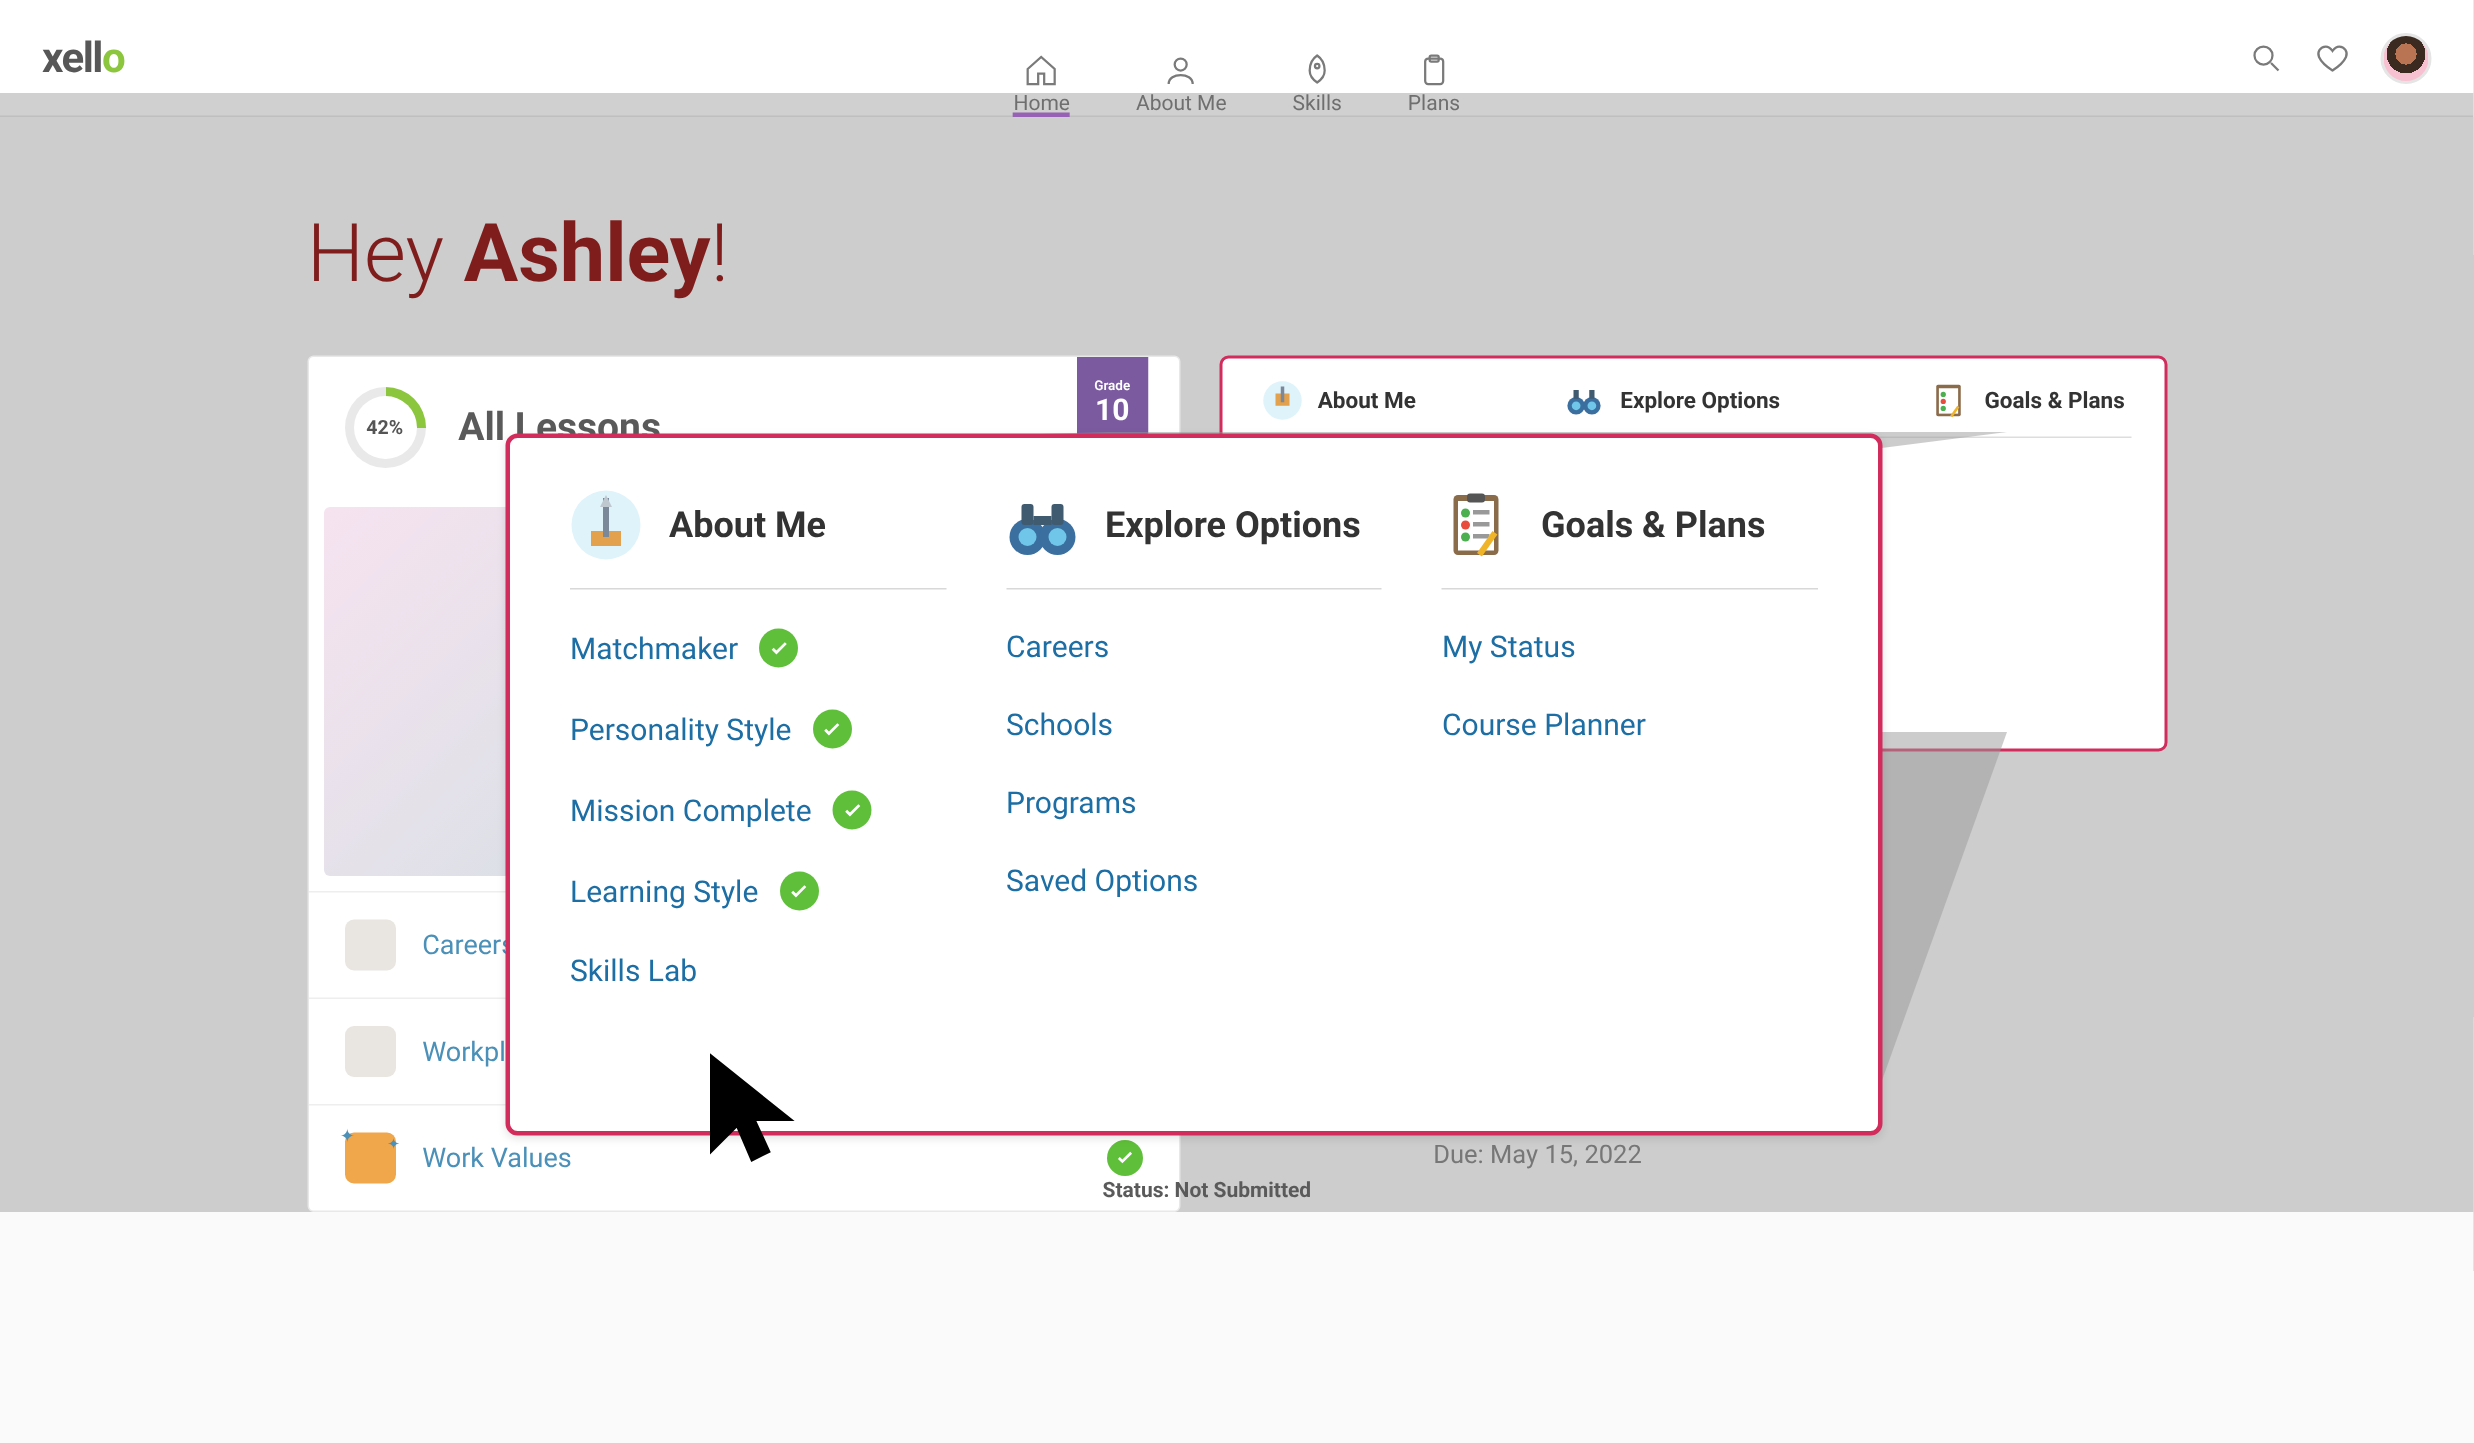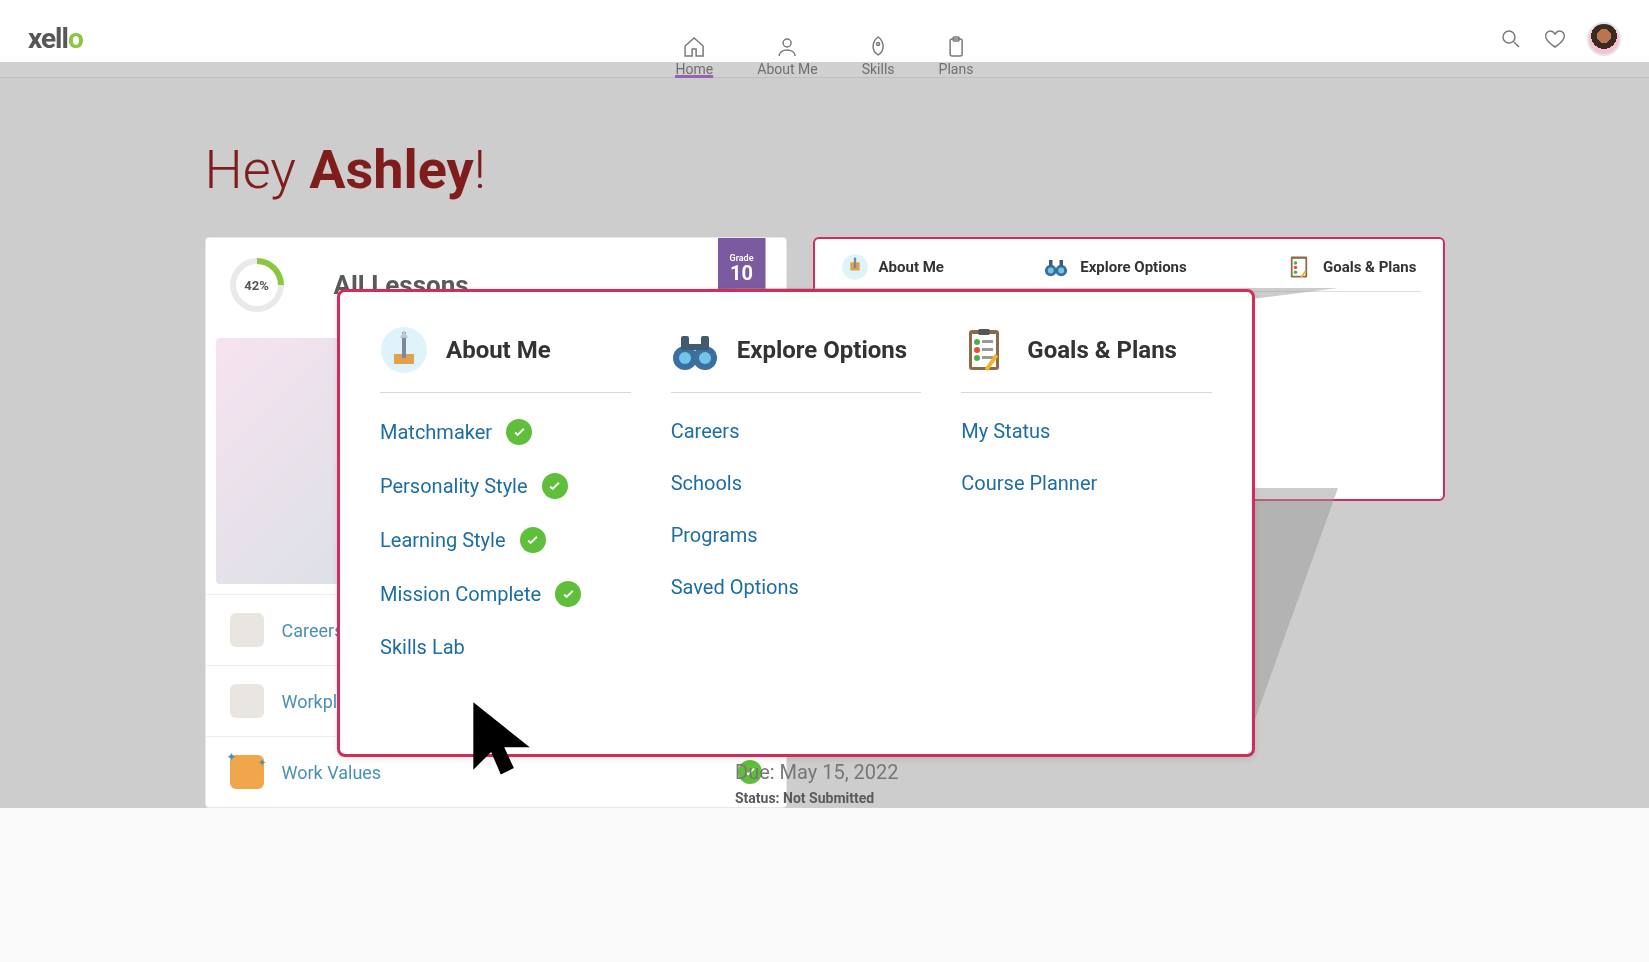--- a/index.html
+++ b/index.html
@@ -20,33 +20,33 @@
 .main { width: 1240px; margin: 0 auto; padding-top: 60px; position: relative; }
 .greeting { font-size: 54px; color: #7f1d1d; font-weight: 300; margin-bottom: 36px; }
 .greeting strong { font-weight: 700; }
 
 .cards { display: flex; gap: 26px; align-items: flex-start; }
 .card-left { width: 582px; background: #fff; border: 1px solid #e8e8e8; border-radius: 4px; position: relative; }
 .lessons-head { display:flex; align-items:center; gap:22px; padding: 20px 24px 10px 24px; position:relative; }
 .pct-ring { width:54px; height:54px; border-radius:50%; background: conic-gradient(#8cc63f 0 90deg, #e9e9e9 90deg 360deg); display:flex; align-items:center; justify-content:center; }
 .pct-ring::before{ content:""; position:absolute; }
 .pct-inner{ width:42px; height:42px; border-radius:50%; background:#fff; display:flex; align-items:center; justify-content:center; font-size:13px; font-weight:700; color:#555;}
-.lessons-title { font-size:26px; font-weight:700; color:#5a5a5a;margin-left:28px; }
+.lessons-title { font-size:26px; font-weight:700; color:#5a5a5a; }
 .grade-badge { position:absolute; right:20px; top:0; width:48px; height:60px; background:#7b5aa0; color:#fff; display:flex; flex-direction:column; align-items:center; justify-content:center; font-weight:700; clip-path: polygon(0 0,100% 0,100% 85%,50% 100%,0 85%); }
 .grade-badge .g { font-size:9px; font-weight:600; }
 .grade-badge .n { font-size:20px; line-height:1; }
 .lesson-body { margin:16px 10px 10px 10px; height:246px; border-radius:4px; background: linear-gradient(135deg,#f6e3f0 0%, #dbe0e6 50%, #e9f2e6 100%); display:flex; align-items:center; justify-content:center; color:#6d6d6d; font-size:24px; }
 .lesson-row { display:flex; align-items:center; gap:18px; padding:18px 24px; border-top:1px solid #eee; color:#4a90b8; font-size:18px;}
 .lesson-row .ic { width:34px; height:34px; background:#e9e6e1; border-radius:6px; }
 .lesson-row .chk { margin-left:auto; width:24px; height:24px; border-radius:50%; background:#5fbf3a; display:flex; align-items:center; justify-content:center; }
 .lesson-row .chk svg{ width:14px; height:14px; stroke:#fff; stroke-width:3; fill:none;}
 
 .card-right { flex:1; background:#fff; border:2px solid #d12c5c; border-radius:6px; padding: 14px 22px 0 22px; position:relative; height:264px;}
 .qicon{ width:28px; height:28px; display:inline-block; }
-.assign-meta{ font-size:20px; color:#6d6d6d; margin-bottom:6px;}
+.assign-meta{ font-size:17px; color:#6d6d6d; margin-bottom:6px;text-align:center;}
 .assign-status{ font-size:14px; font-weight:700; color:#5a5a5a; margin-bottom:10px;}
 .file-chip{ display:inline-flex; align-items:center; gap:10px; background:#f2f2f2; border-radius:4px; padding:6px 12px; font-size:13px; color:#777; border:1px solid #e4e4e4;}
 .file-chip .doc{ width:20px; height:24px; background:#cfcfcf; border-radius:2px; display:inline-block;}
 
 
 .popover { position:absolute; left:337px; top:289px; width:918px; height:468px; background:#fff; border:3px solid #d12c5c; border-radius:8px; padding:34px 40px 30px 40px; z-index:30; box-shadow:0 2px 6px rgba(0,0,0,0.1);}
 .pop-cols{ display:flex; gap:40px;}
 .pop-col{ width:260px; }
 .pop-head{ display:flex; align-items:center; gap:18px; font-size:24px; font-weight:700; color:#333; padding-bottom:18px; border-bottom:1px solid #d8d8d8; margin-bottom:26px;}
 .pop-icon{ width:48px; height:48px; }
@@ -224,29 +224,29 @@
       </div>
       <div class="pop-link">
         <span>Personality Style</span>
         <span class="check-badge">
             <svg viewBox="0 0 24 24">
               <path d="M5 12l4 4 10-10"></path>
             </svg>
           </span>
       </div>
       <div class="pop-link">
+        <span>Mission Complete</span>
+        <span class="check-badge">
+            <svg viewBox="0 0 24 24">
+              <path d="M5 12l4 4 10-10"></path>
+            </svg>
+          </span>
+      </div>
+      <div class="pop-link">
         <span>Learning Style</span>
-        <span class="check-badge">
-            <svg viewBox="0 0 24 24">
-              <path d="M5 12l4 4 10-10"></path>
-            </svg>
-          </span>
-      </div>
-      <div class="pop-link">
-        <span>Mission Complete</span>
         <span class="check-badge">
             <svg viewBox="0 0 24 24">
               <path d="M5 12l4 4 10-10"></path>
             </svg>
           </span>
       </div>
       <div class="pop-link">
         <span>Skills Lab</span>
       </div>
     </div>

